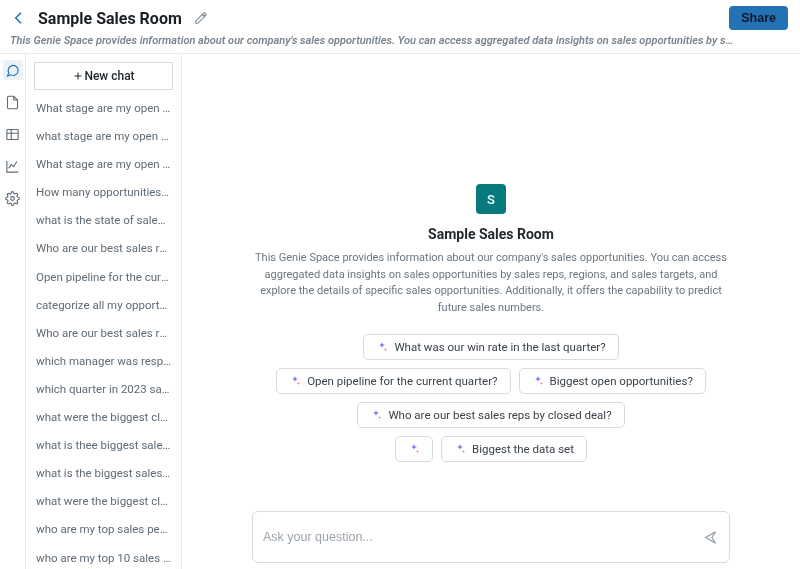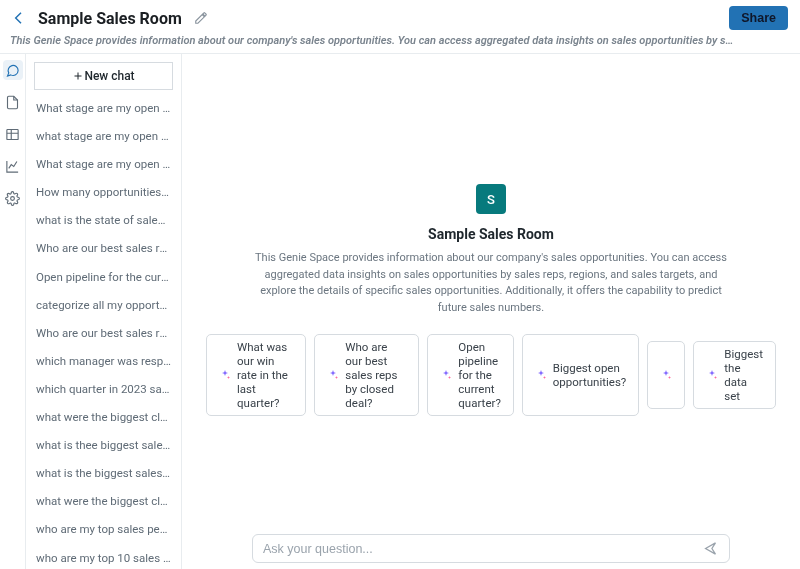--- a/index.html
+++ b/index.html
@@ -17,25 +17,25 @@
   .iconrail .ritem.active { background: #eaf1f7; color: #2272B4; }
   .history { width: 156px; border-right: 1px solid #e8ecef; display:flex; flex-direction:column; }
   .newchat { margin: 8px 8px 4px 8px; border: 1px solid #d6dbe0; border-radius: 0; background:#fff; height: 28px; display:flex; align-items:center; justify-content:center; gap:0; font-size:12px; cursor:pointer; font-weight:500; }
   .hist-list { overflow-y: auto; flex:1; }
   .hist-item { padding: 6px 10px; font-size: 11.5px; color: #5f6b76; white-space: nowrap; overflow:hidden; text-overflow: ellipsis; cursor:pointer; line-height:1.4; }
   .main { flex:1; display:flex; flex-direction:column; position:relative; }
   .welcome { margin-top: 130px; display:flex; flex-direction:column; align-items:center; padding: 0 24px; }
   .avatar { width: 30px; height: 30px; background:#077a7d; color:#fff; border-radius:4px; display:flex; align-items:center; justify-content:center; font-size:13px; font-weight:500; margin-bottom:12px; }
   .wtitle { font-size: 14px; font-weight:700; margin-bottom: 8px; }
   .wdesc { font-size:11px; color:#6b7680; text-align:center; line-height:1.5; max-width: 480px; margin-bottom: 18px; }
-  .sugs { display:flex; flex-direction:row; align-items:center; gap:8px; }
+  .sugs { display:flex; flex-direction:column; align-items:center; gap:8px; }
   .sugrow { display:flex; gap:8px; }
   .sug { border:1px solid #d6dbe0; border-radius:5px; padding: 5px 12px; font-size:11.5px; color:#3a424a; background:#fff; cursor:pointer; display:flex; align-items:center; gap:6px; }
   .sug svg { flex-shrink:0; }
-  .inputbar { position:absolute; left: 70px; right: 70px; bottom: 12px; border:1px solid #d6dbe0; border-radius:6px; height:29px; display:flex; align-items:center; padding: 0 10px; }
+  .inputbar { position:absolute; left: 70px; right: 70px; bottom: 12px; border:1px solid #d6dbe0; border-radius:6px; height:52px; display:flex; align-items:center; padding: 0 10px; }
   .inputbar input { flex:1; border:none; outline:none; font-size:12.5px; color:#3a424a; background:transparent; }
   .inputbar input::placeholder { color:#9aa3ac; }
   .send { color:#9aa3ac; cursor:pointer; display:flex; }
   svg { display:block; }
 </style>
 </head>
 <body>
 
 <div class="topbar">
   <span class="back-arrow">
@@ -129,37 +129,37 @@
               </svg>
               <span>What was our win rate in the last quarter?</span>
             </div>
           </div>
           <div class="sugrow">
             <div class="sug">
               <svg width="12" height="12" viewBox="0 0 24 24">
                 <path fill="#7B61FF" d="M12 2l1.5 4.5L18 8l-4.5 1.5L12 14l-1.5-4.5L6 8l4.5-1.5L12 2z"></path>
                 <path fill="#FF6B9D" d="M19 14l.8 2.2L22 17l-2.2.8L19 20l-.8-2.2L16 17l2.2-.8L19 14z"></path>
               </svg>
-              <span>Who are our best sales reps by closed deal?</span>
+              <span>Open pipeline for the current quarter?</span>
+            </div>
+            <div class="sug">
+              <svg width="12" height="12" viewBox="0 0 24 24">
+                <path fill="#7B61FF" d="M12 2l1.5 4.5L18 8l-4.5 1.5L12 14l-1.5-4.5L6 8l4.5-1.5L12 2z"></path>
+                <path fill="#FF6B9D" d="M19 14l.8 2.2L22 17l-2.2.8L19 20l-.8-2.2L16 17l2.2-.8L19 14z"></path>
+              </svg>
+              <span>Biggest open opportunities?</span>
             </div>
           </div>
           <div class="sugrow">
             <div class="sug">
               <svg width="12" height="12" viewBox="0 0 24 24">
                 <path fill="#7B61FF" d="M12 2l1.5 4.5L18 8l-4.5 1.5L12 14l-1.5-4.5L6 8l4.5-1.5L12 2z"></path>
                 <path fill="#FF6B9D" d="M19 14l.8 2.2L22 17l-2.2.8L19 20l-.8-2.2L16 17l2.2-.8L19 14z"></path>
               </svg>
-              <span>Open pipeline for the current quarter?</span>
-            </div>
-            <div class="sug">
-              <svg width="12" height="12" viewBox="0 0 24 24">
-                <path fill="#7B61FF" d="M12 2l1.5 4.5L18 8l-4.5 1.5L12 14l-1.5-4.5L6 8l4.5-1.5L12 2z"></path>
-                <path fill="#FF6B9D" d="M19 14l.8 2.2L22 17l-2.2.8L19 20l-.8-2.2L16 17l2.2-.8L19 14z"></path>
-              </svg>
-              <span>Biggest open opportunities?</span>
+              <span>Who are our best sales reps by closed deal?</span>
             </div>
           </div>
           <div class="sugrow">
             <div class="sug">
               <svg width="12" height="12" viewBox="0 0 24 24">
                 <path fill="#7B61FF" d="M12 2l1.5 4.5L18 8l-4.5 1.5L12 14l-1.5-4.5L6 8l4.5-1.5L12 2z"></path>
                 <path fill="#FF6B9D" d="M19 14l.8 2.2L22 17l-2.2.8L19 20l-.8-2.2L16 17l2.2-.8L19 14z"></path>
               </svg>
             </div>
             <div class="sug">

